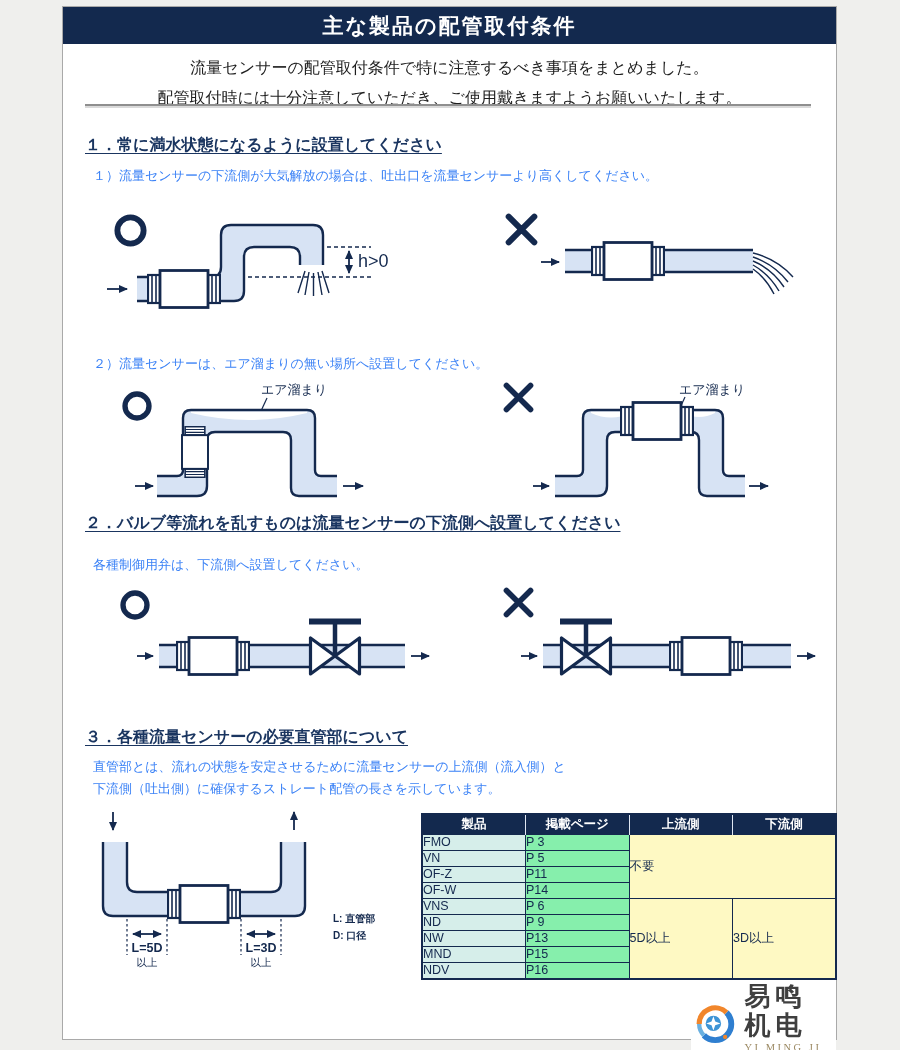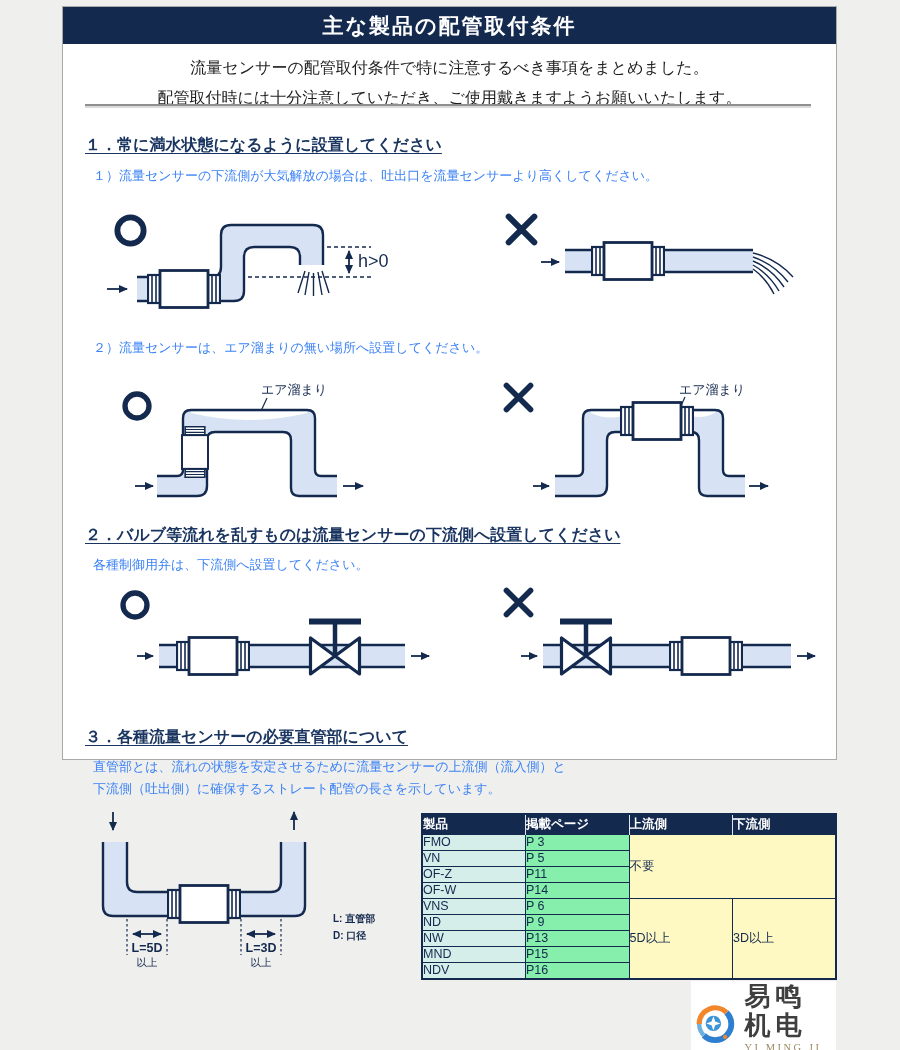--- a/index.html
+++ b/index.html
@@ -4,21 +4,21 @@
 <style>
   * { margin:0; padding:0; box-sizing:border-box; }
   body {
     width:900px; height:1050px; overflow:hidden;
     background:#efefed;
     font-family:"Liberation Sans","DejaVu Sans",sans-serif;
   }
   .page {
     position:relative;
     margin:6px 0 0 62px;
-    width:775px; height:754px;
+    width:775px; height:1034px;
     background:#ffffff;
     border:1px solid #a9a9a9;
   }
   .header {
     position:absolute; top:0; left:0; right:0; height:37px;
     background:#13294e; color:#ffffff;
     font-size:21px; font-weight:bold; letter-spacing:2px;
     text-align:center; line-height:37px;
   }
   .intro {
@@ -52,21 +52,21 @@
     position:absolute; left:270px; top:903px;
     color:#14294e; font-size:10px; font-weight:bold; line-height:1.7;
   }
   table.req {
     position:absolute; left:358px; top:806px;
     border-collapse:collapse; table-layout:fixed; width:416px;
     border:2px solid #14294e;
   }
   table.req th {
     background:#13294e; color:#ffffff; font-size:12.5px; font-weight:bold;
-    height:20px; border-left:1px solid #dfe6f2; text-align:left;
+    height:20px; border-left:1px solid #dfe6f2; text-align:center;
   }
   table.req th:first-child { border-left:none; }
   table.req td {
     border:1px solid #14294e; font-size:12.5px; color:#14294e;
     text-align:left; height:15px; line-height:15px; padding:0;
   }
   td.c-product { background:#d6eeea; width:76px; }
   td.c-page    { background:#86efac; width:82px; }
   td.c-merge   { background:#fef9c3; font-size:13px; }
   .logo {
@@ -151,21 +151,21 @@
   <svg class="diag" style="left:432px; top:194px" width="370" height="120" viewBox="0 0 370 120">
     <use href="#ng" x="10" y="12" width="33" height="33"></use>
     <line class="flow" x1="46" y1="61" x2="64" y2="61" marker-end="url(#arr)"></line>
     <rect class="pfill" x="70" y="50" width="188" height="21"></rect>
     <line class="pline" x1="70" y1="49" x2="258" y2="49"></line>
     <line class="pline" x1="70" y1="71" x2="258" y2="71"></line>
     <path class="spray" d="M258,52 Q282,58 298,76 M258,56 Q279,63 293,81 M258,60 Q277,68 289,86 M258,64 Q274,73 284,90 M258,68 Q271,77 279,93"></path>
     <use href="#sensor-h" x="96" y="40" width="74" height="40"></use>
   </svg>
 
-  <div class="body-text" style="top:332px">２）流量センサーは、エア溜まりの無い場所へ設置してください。</div>
+  <div class="body-text" style="top:348px">２）流量センサーは、エア溜まりの無い場所へ設置してください。</div>
 
   <svg class="diag" style="left:28px; top:367px" width="405" height="140" viewBox="0 0 405 140">
     <use href="#ok" x="30" y="16" width="32" height="32"></use>
     <text class="small-label" x="170" y="20">エア溜まり</text>
     <line class="thin" x1="176" y1="24" x2="170" y2="37"></line>
     <path class="pfill" d="M66,102 H86 Q92,102 92,96 V44 Q92,36 100,36 H216 Q224,36 224,44 V96 Q224,102 230,102 H246 V122 H208 Q200,122 200,114 V66 Q200,58 192,58 H124 Q116,58 116,66 V112 Q116,122 106,122 H66 Z"></path>
     <path fill="#ffffff" d="M100,37.5 L216,37.5 L216,39 Q158,53 100,39 Z"></path>
     <path class="pline" d="M66,102 H86 Q92,102 92,96 V44 Q92,36 100,36 H216 Q224,36 224,44 V96 Q224,102 230,102 H246"></path>
     <path class="pline" d="M246,122 H208 Q200,122 200,114 V66 Q200,58 192,58 H124 Q116,58 116,66 V112 Q116,122 106,122 H66"></path>
     <use href="#sensor-h" x="78" y="61" width="52" height="34" transform="rotate(90 104 78)"></use>
@@ -180,21 +180,21 @@
     <path class="pfill" d="M64,102 H86 Q92,102 92,96 V44 Q92,36 100,36 H224 Q232,36 232,44 V96 Q232,102 238,102 H254 V122 H216 Q208,122 208,114 V66 Q208,58 200,58 H124 Q116,58 116,66 V112 Q116,122 106,122 H64 Z"></path>
     <path fill="#ffffff" d="M100,37.5 L140,37.5 L140,39 Q120,48 100,39 Z"></path>
     <path fill="#ffffff" d="M192,37.5 L224,37.5 L224,39 Q208,47 192,39 Z"></path>
     <path class="pline" d="M64,102 H86 Q92,102 92,96 V44 Q92,36 100,36 H224 Q232,36 232,44 V96 Q232,102 238,102 H254"></path>
     <path class="pline" d="M254,122 H216 Q208,122 208,114 V66 Q208,58 200,58 H124 Q116,58 116,66 V112 Q116,122 106,122 H64"></path>
     <use href="#sensor-h" x="129" y="27" width="74" height="40"></use>
     <line class="flow" x1="42" y1="112" x2="58" y2="112" marker-end="url(#arr)"></line>
     <line class="flow" x1="258" y1="112" x2="277" y2="112" marker-end="url(#arr)"></line>
   </svg>
 
-  <div class="sec-heading" style="top:518px">２．バルブ等流れを乱すものは流量センサーの下流側へ設置してください</div>
+  <div class="sec-heading" style="top:506px">２．バルブ等流れを乱すものは流量センサーの下流側へ設置してください</div>
   <div class="body-text" style="top:549px">各種制御用弁は、下流側へ設置してください。</div>
 
   <svg class="diag" style="left:30px; top:576px" width="405" height="105" viewBox="0 0 405 105">
     <use href="#ok" x="26" y="6" width="32" height="32"></use>
     <rect class="pfill" x="66" y="62" width="246" height="22"></rect>
     <line class="pline" x1="66" y1="62" x2="312" y2="62"></line>
     <line class="pline" x1="66" y1="84" x2="312" y2="84"></line>
     <line class="flow" x1="44" y1="73" x2="60" y2="73" marker-end="url(#arr)"></line>
     <line class="flow" x1="318" y1="73" x2="336" y2="73" marker-end="url(#arr)"></line>
     <use href="#sensor-h" x="83" y="53" width="74" height="40"></use>

